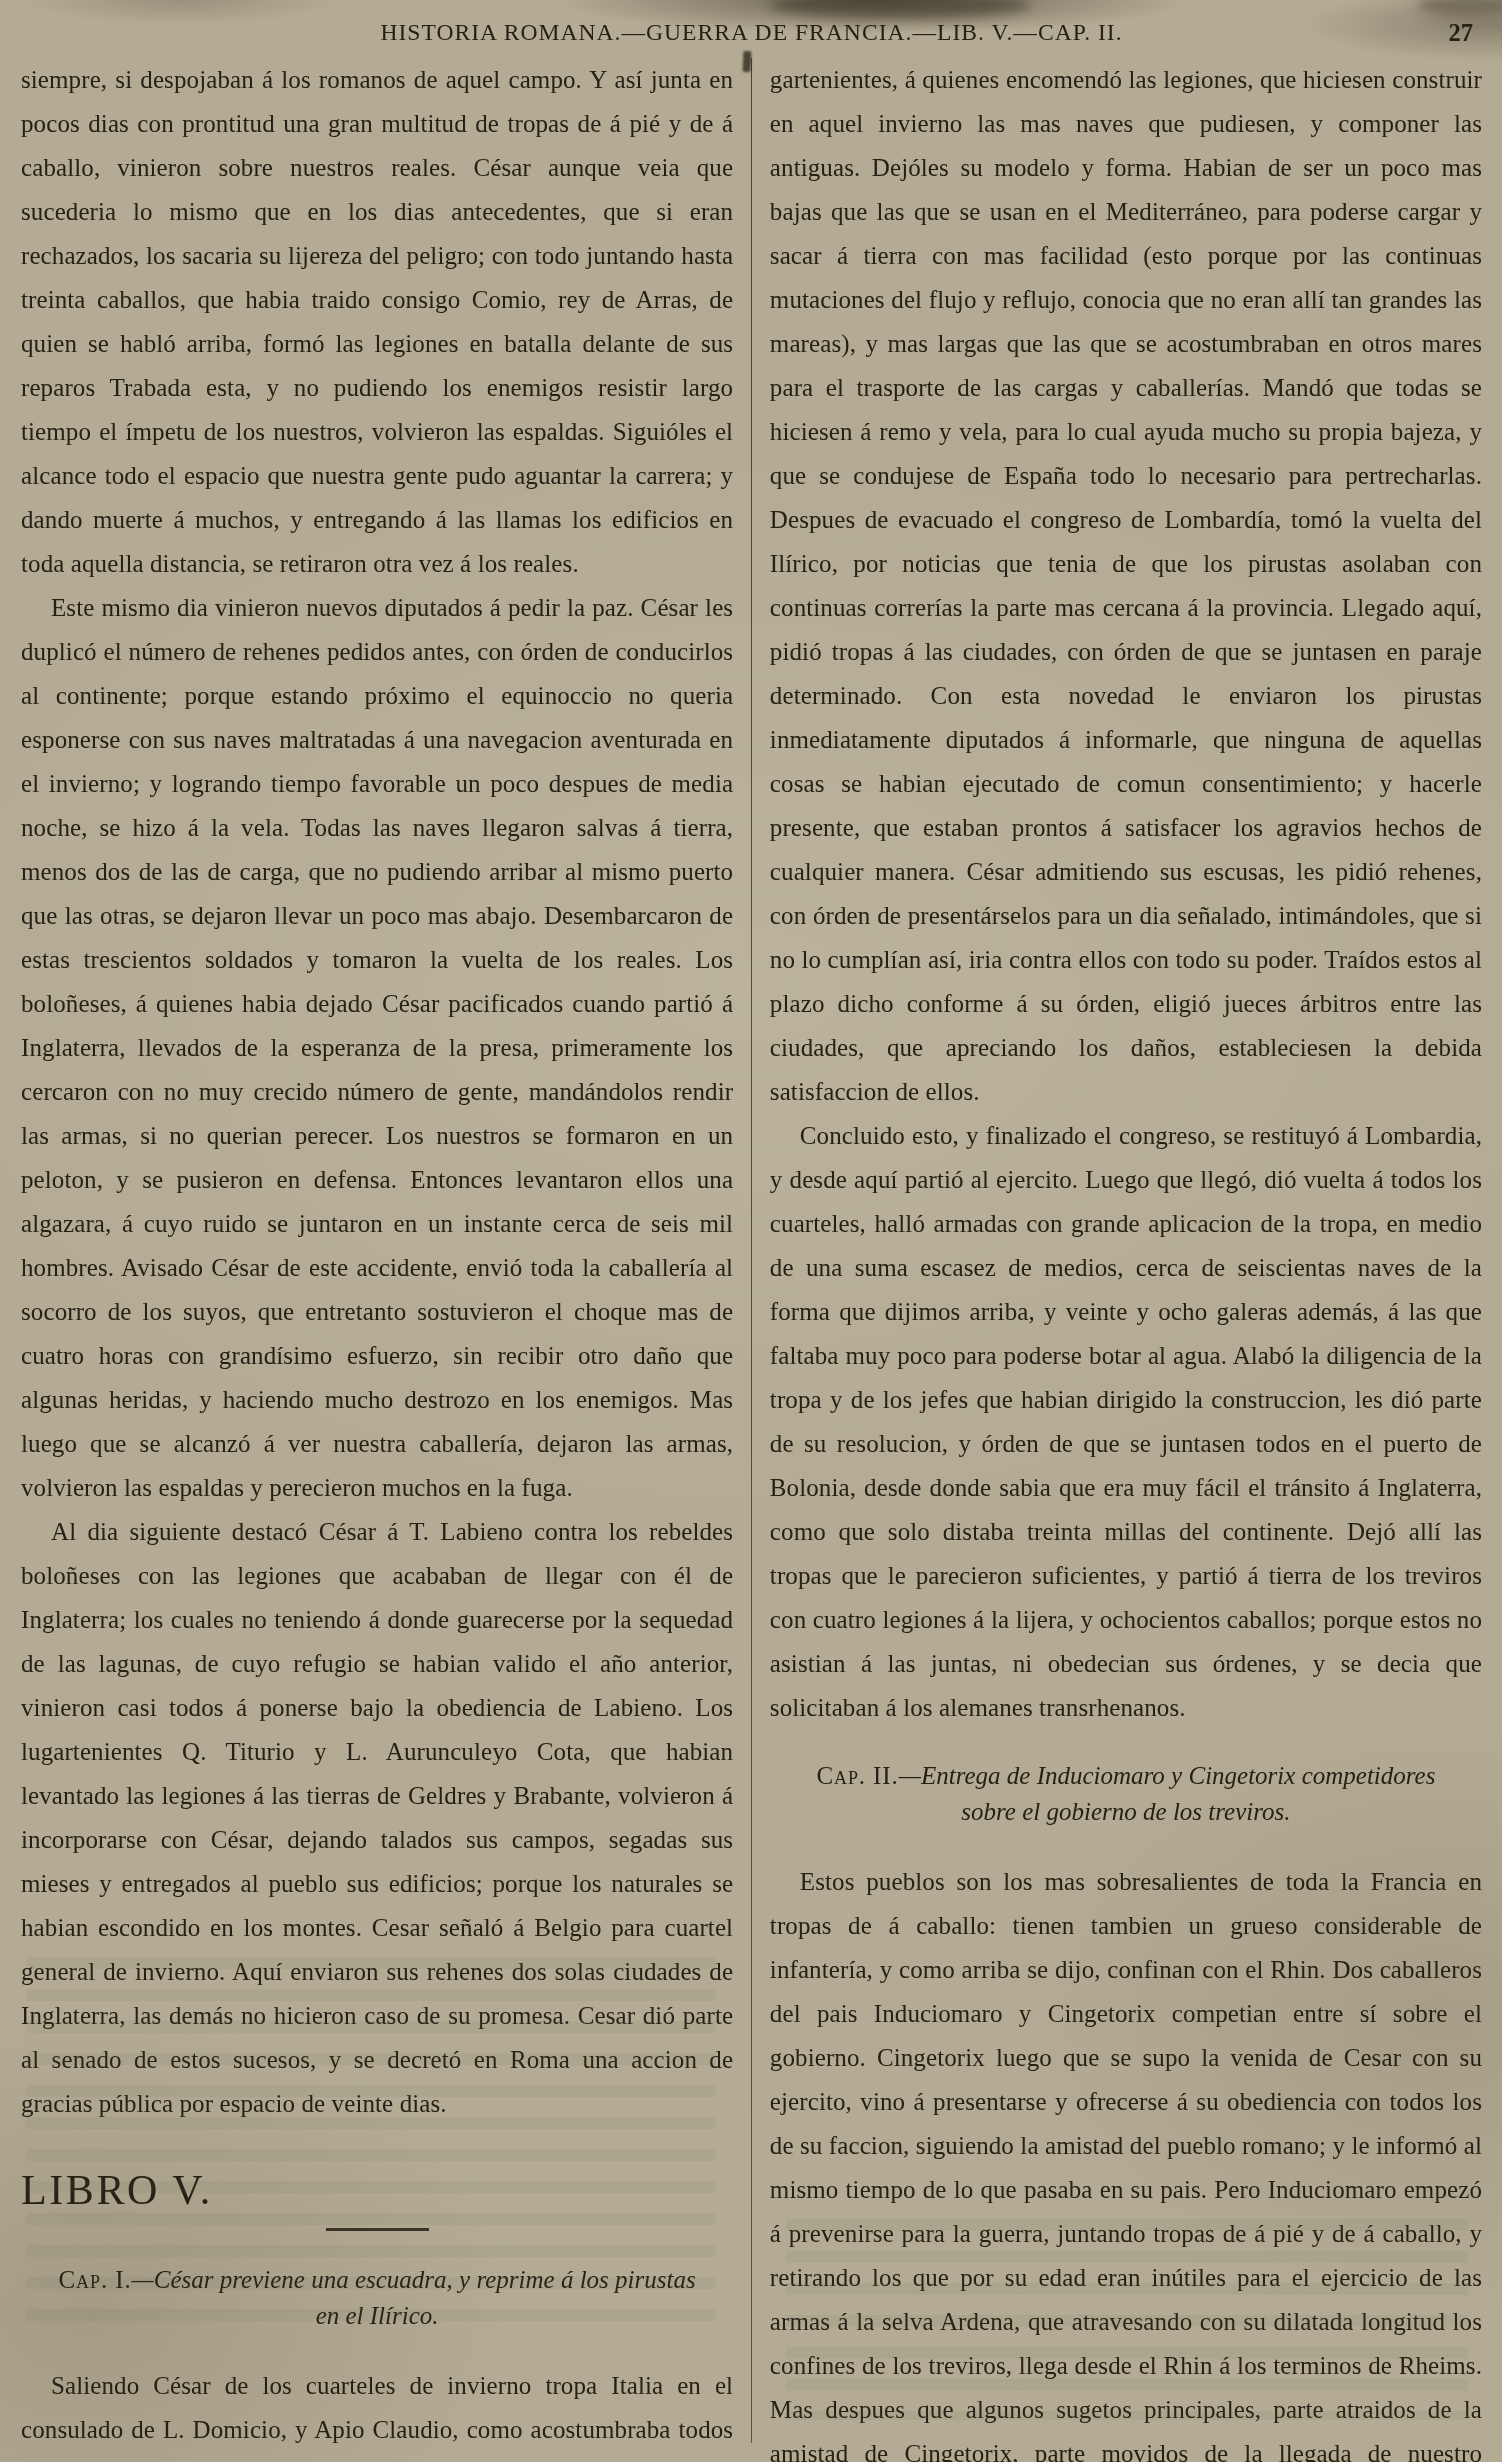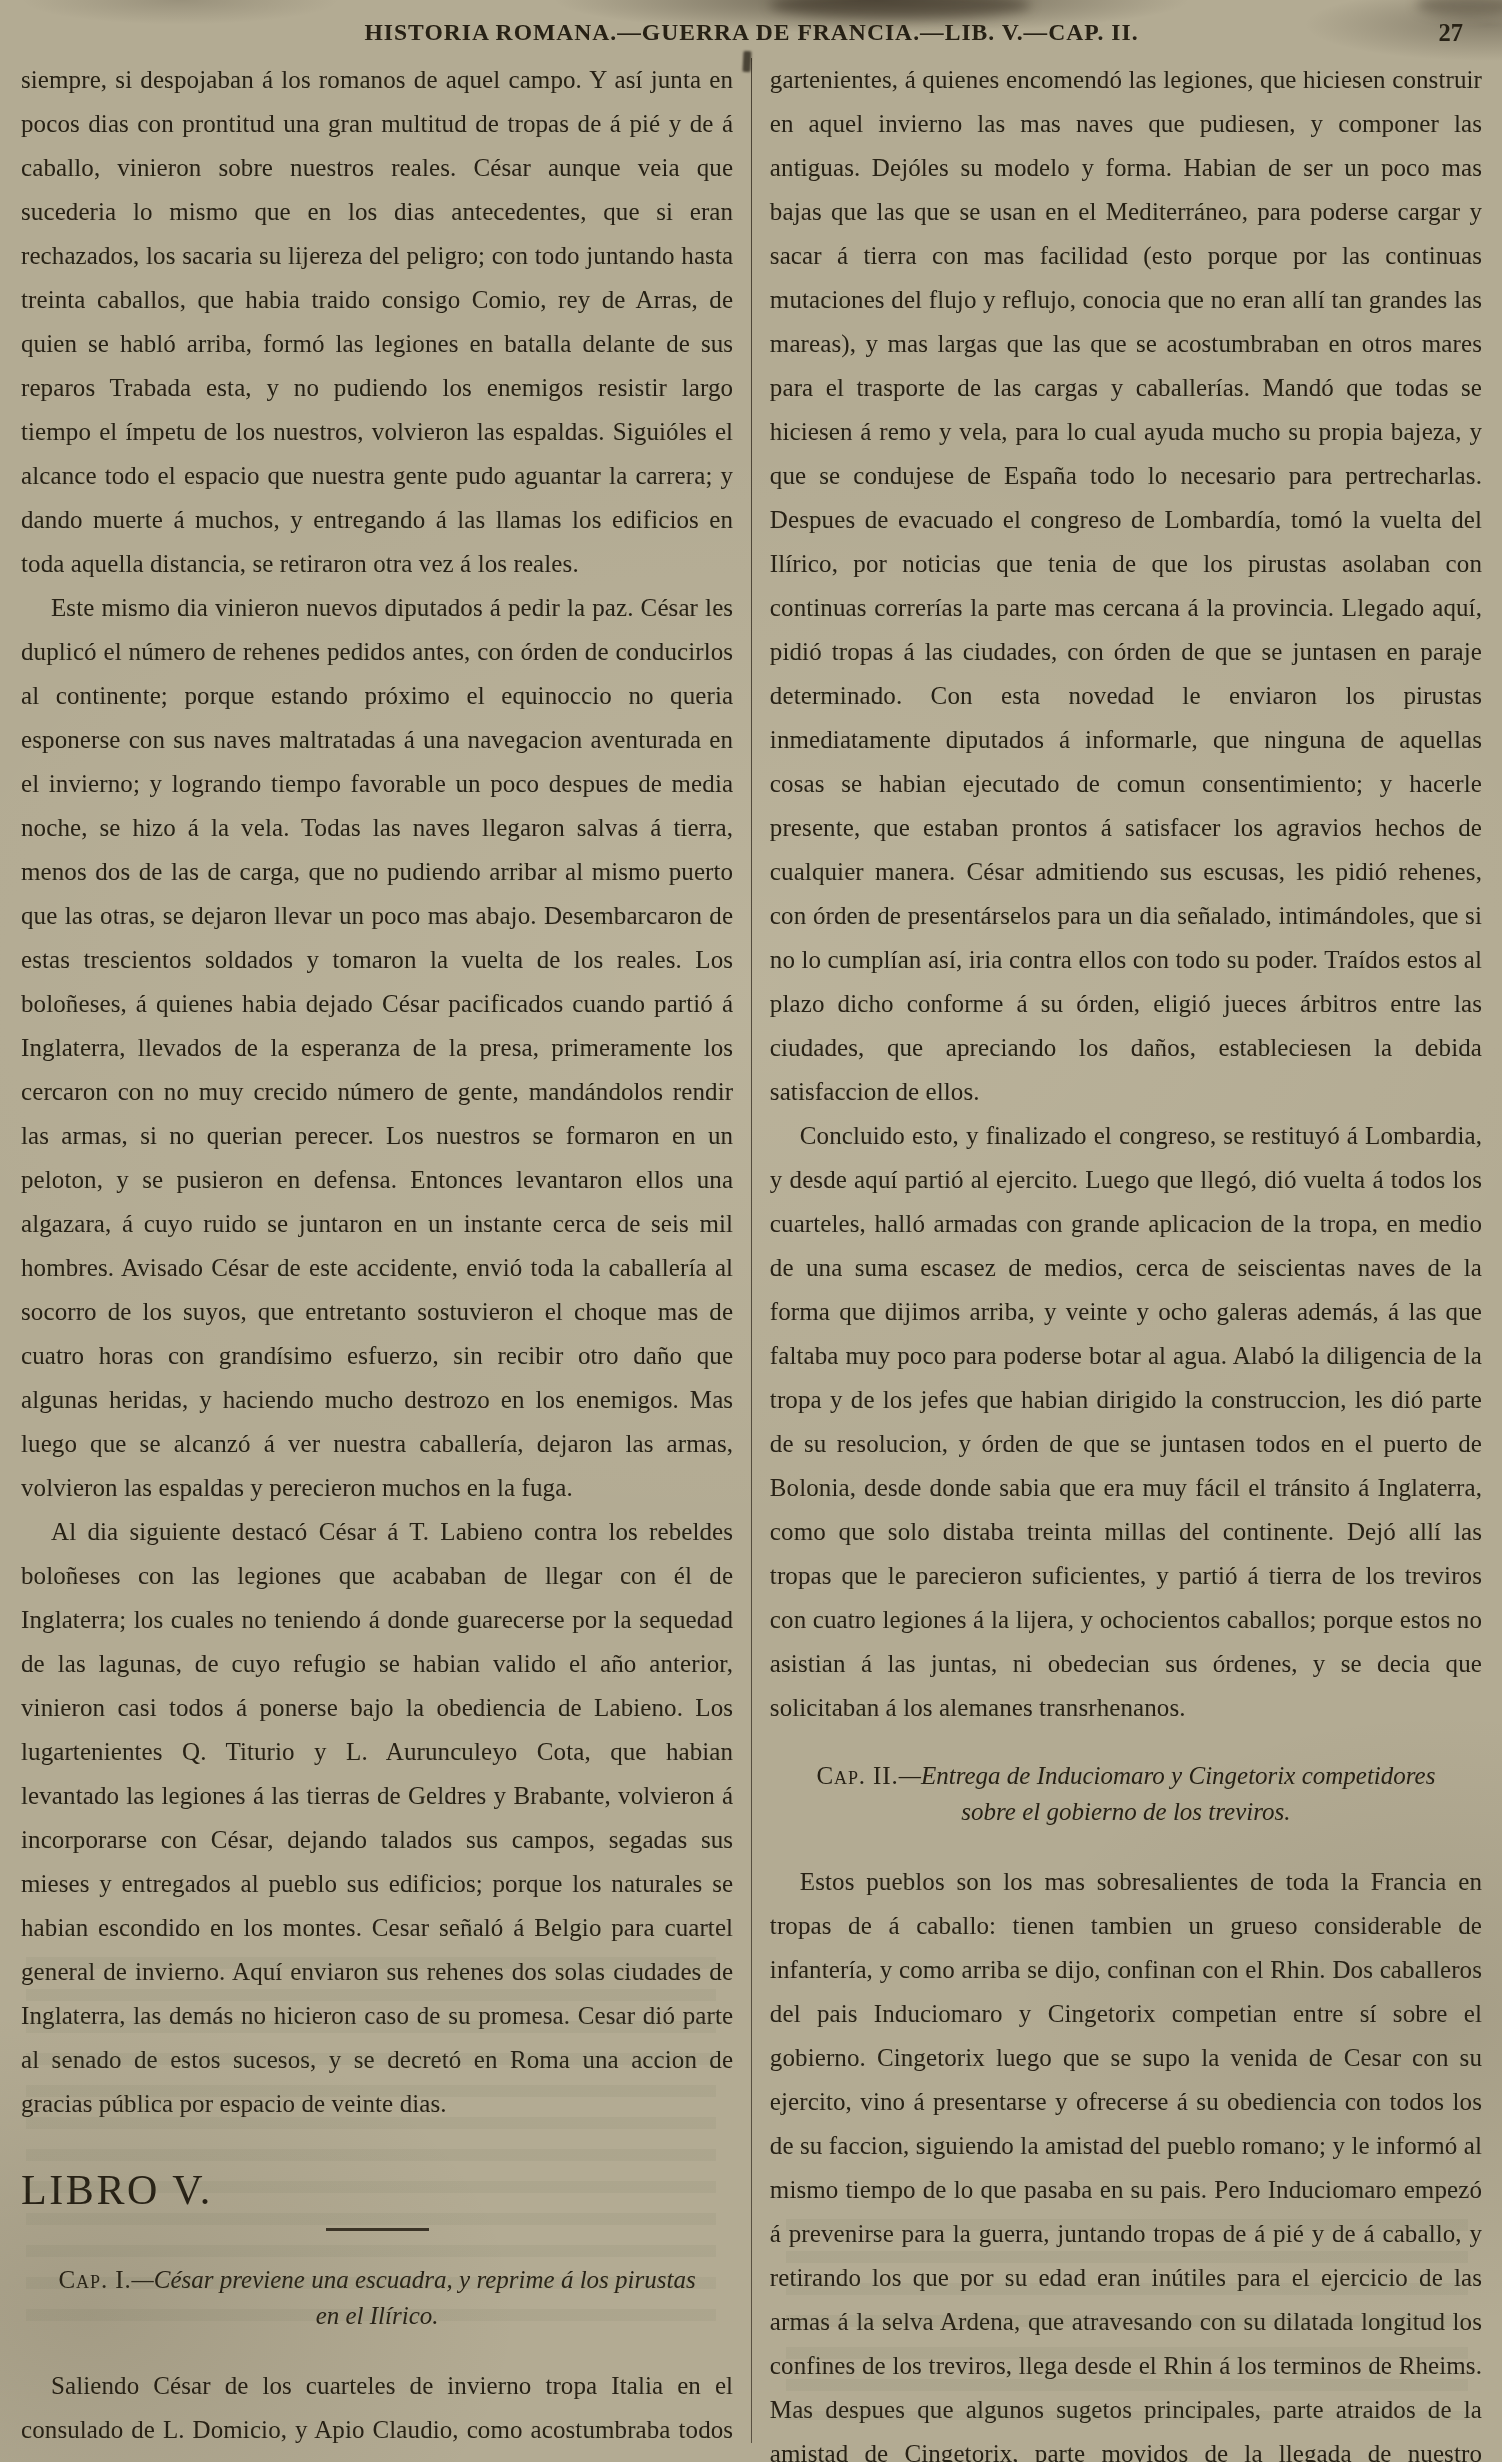--- a/index.html
+++ b/index.html
@@ -23,24 +23,24 @@
       radial-gradient(ellipse 262px 52px at 99% 1%, rgba(35,28,18,0.30), rgba(35,28,18,0) 70%),
       radial-gradient(ellipse 227px 35px at 12% 0%, rgba(35,28,18,0.18), rgba(35,28,18,0) 70%),
       radial-gradient(ellipse 1223px 786px at 50% 40%, rgba(255,248,225,0.10), rgba(255,248,225,0) 70%),
       radial-gradient(ellipse 612px 437px at 6% 94%, rgba(70,62,45,0.14), rgba(70,62,45,0) 70%),
       radial-gradient(ellipse 612px 437px at 96% 82%, rgba(70,62,45,0.12), rgba(70,62,45,0) 70%),
       var(--paper);
   }
   .running-title{
     position:absolute;top:19px;left:0;width:100%;
     text-align:center;
-    font-size:23.6px;font-weight:700;letter-spacing:1px;
+    font-size:23.6px;font-weight:400;letter-spacing:1px;
   }
   .page-number{
-    position:absolute;top:19px;right:40px;
+    position:absolute;top:19px;right:30px;
     font-size:24.5px;font-weight:700;
   }
   .columns{
     position:absolute;top:58px;left:21px;right:21px;bottom:19px;
     display:flex;
   }
   .col{flex:1;min-width:0;hyphens:auto;}
   .col-left{padding-right:17.5px;}
   .col-right{padding-left:17.5px;}
   .divider{

